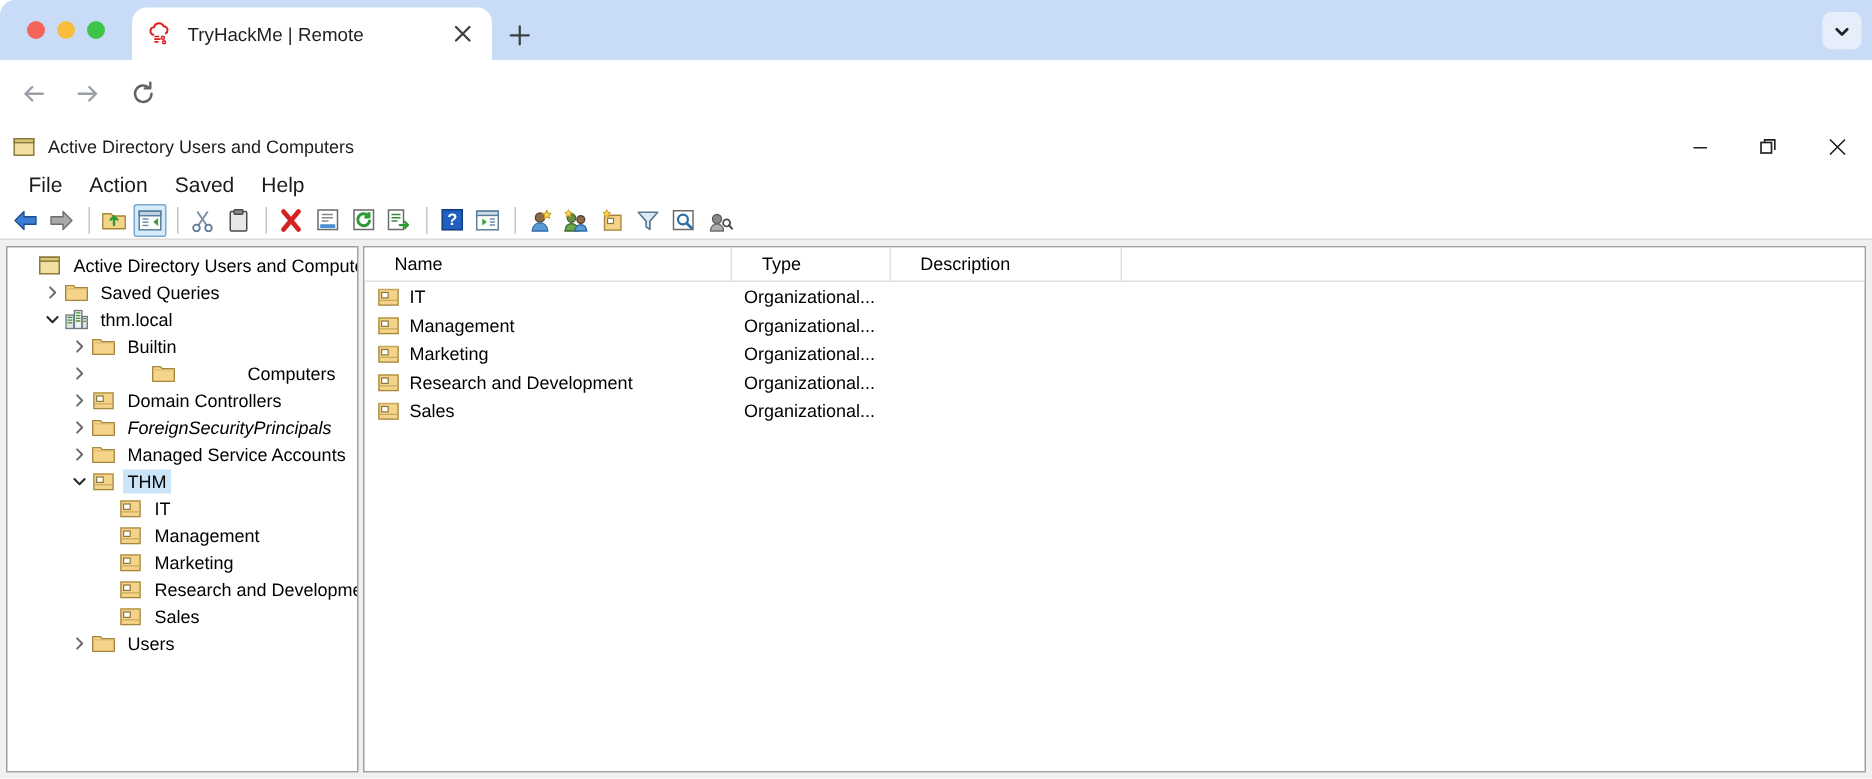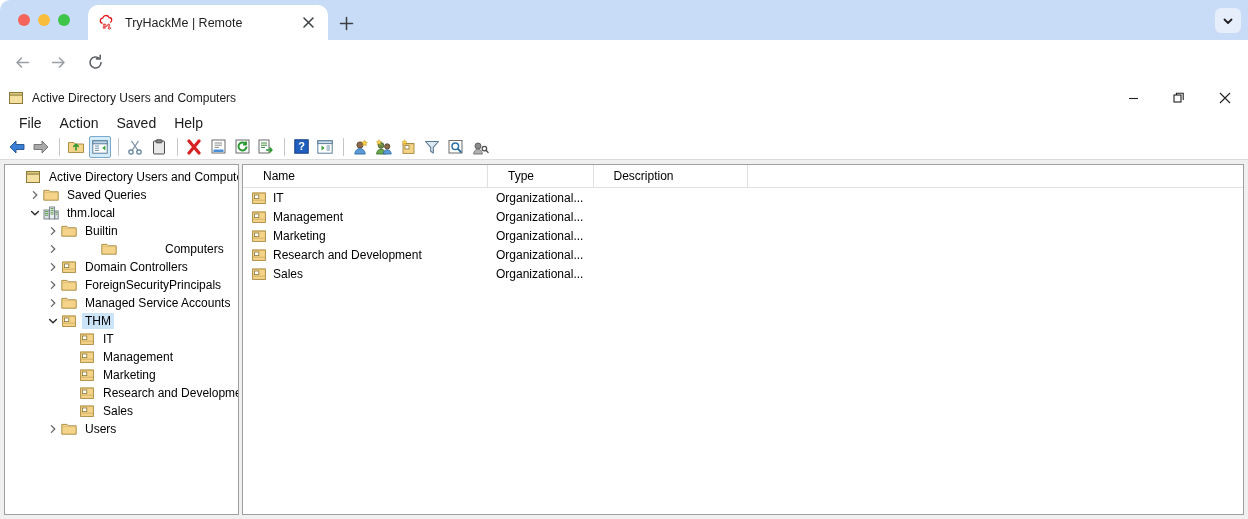--- a/index.html
+++ b/index.html
@@ -568,21 +568,21 @@
               </span>
               <span class="ticon">
                 <svg width="16" height="16" viewBox="0 0 16 16">
                   <rect x="1.6" y="3" width="12.8" height="10.4" fill="#f5d48a" stroke="#a5873c" stroke-width="0.9"></rect>
                   <rect x="3.4" y="5" width="4.4" height="3.6" fill="#ffffff" stroke="#8a7a3c" stroke-width="0.8"></rect>
                   <path d="M1.6 3 H14.4 M1.6 10.2 H14.4" stroke="#c9a95c" stroke-width="0.8"></path>
                 </svg>
               </span>
               <span class="tlabel">Domain Controllers</span>
             </div>
-            <div class="trow" style="padding-left: 40px;">
+            <div class="trow" style="padding-left: 40px; font-style: italic;">
               <span class="twisty">
                 <svg width="10" height="10" viewBox="0 0 10 10">
                   <path d="M3.4 1.6 L6.8 5 L3.4 8.4" fill="none" stroke="#6a6a6a" stroke-width="1.3" stroke-linecap="round" stroke-linejoin="round"></path>
                 </svg>
               </span>
               <span class="ticon">
                 <svg width="16" height="16" viewBox="0 0 16 16">
                   <path d="M0.8 3.4 H6 L7.2 4.8 H15.2 V13.2 H0.8 Z" fill="#f5d48a" stroke="#a5873c" stroke-width="0.9" stroke-linejoin="round"></path>
                   <path d="M0.8 5.6 H15.2" stroke="#d9bb72" stroke-width="0.8"></path>
                 </svg>

